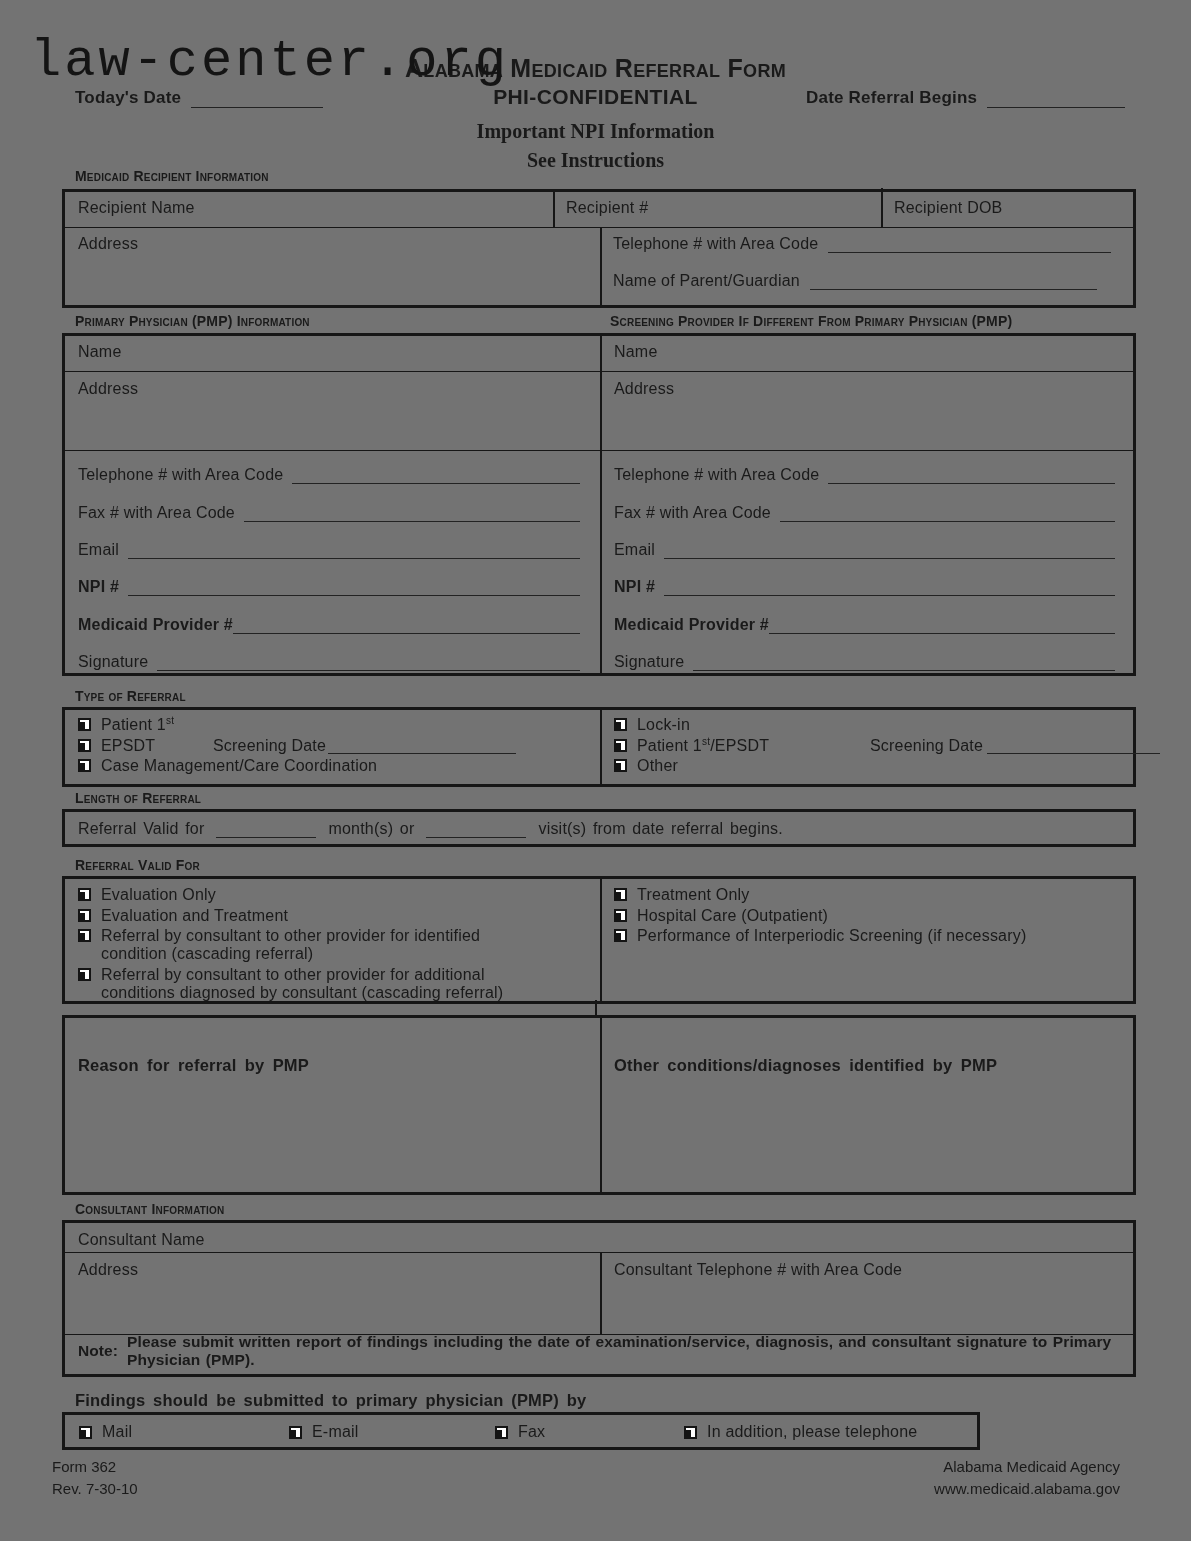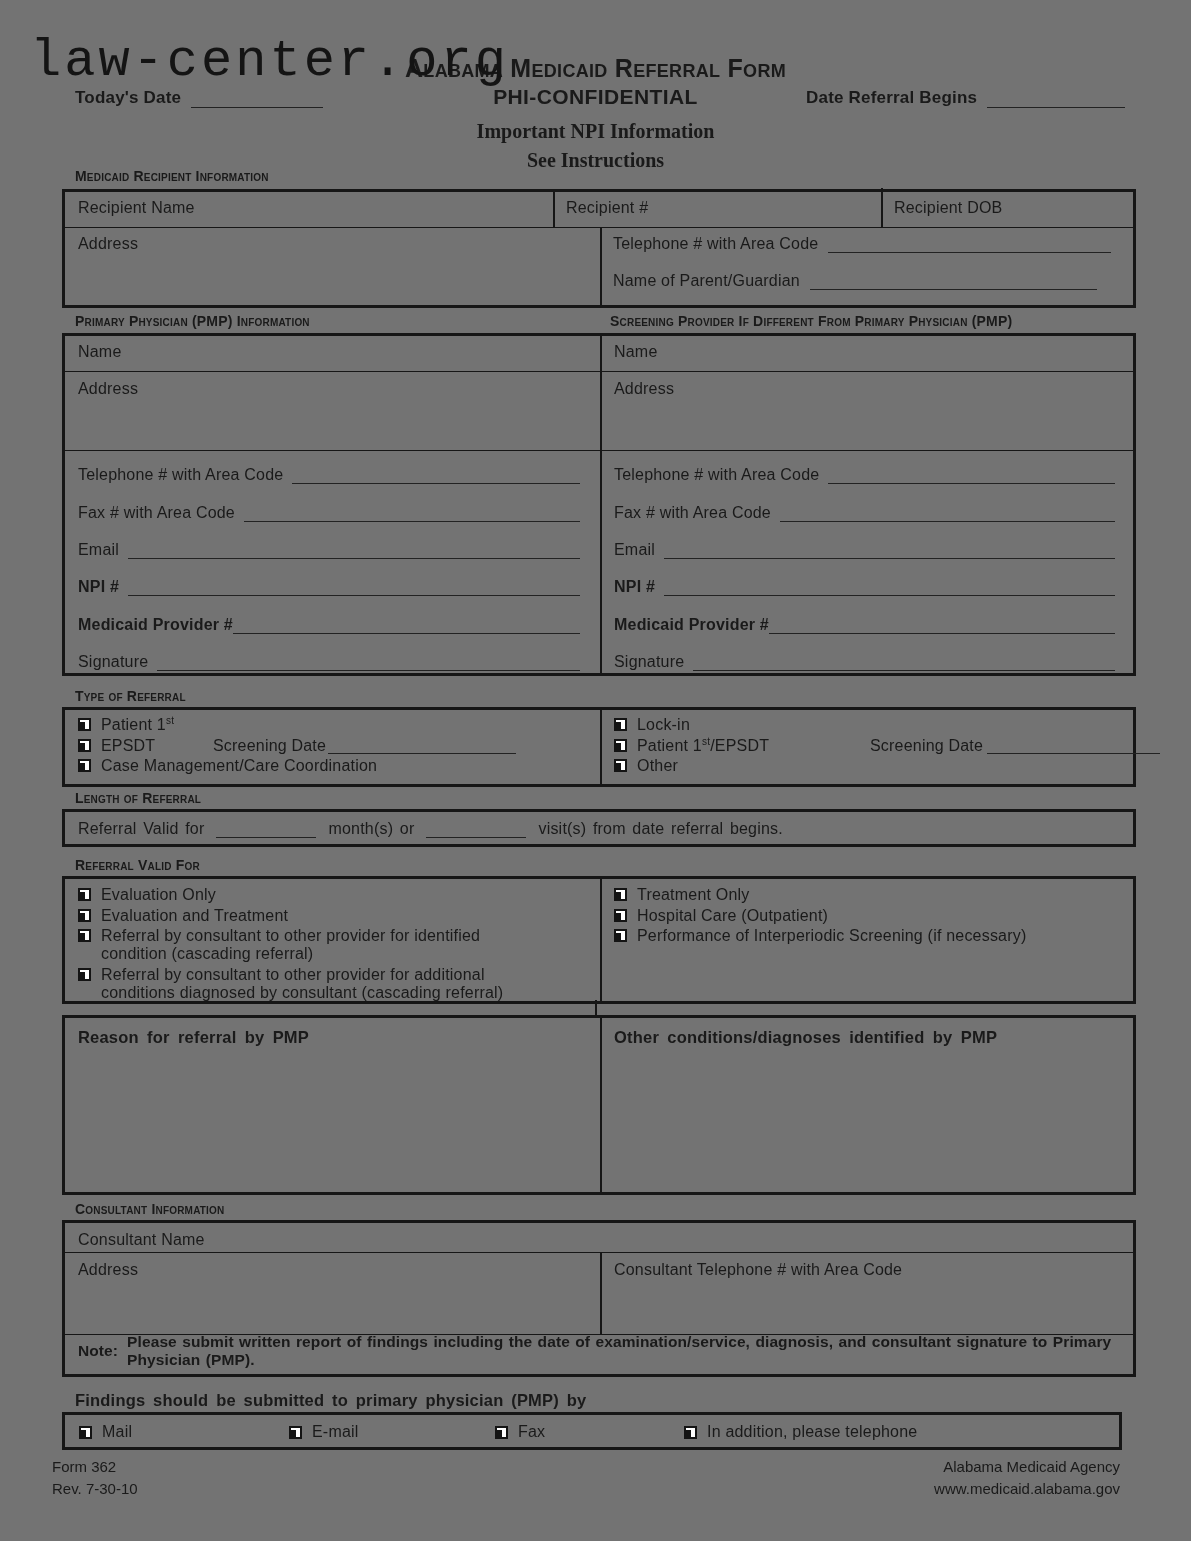--- a/index.html
+++ b/index.html
@@ -31,21 +31,21 @@
   .fill-line { display:inline-block; border-bottom:1.6px solid #222; height:15px; }
   .flex-line { flex:1 1 auto; border-bottom:1.6px solid #222; height:15px; }
   .pline { position:absolute; display:flex; align-items:flex-end; height:20px; }
   .pline .lbl { margin-right:9px; }
 
   .chk { position:relative; width:13px; height:13px; border:2.2px solid #141414; display:inline-block; flex:none; background:#fff; }
   .chk i { position:absolute; left:0; bottom:0; width:5px; height:7px; background:#141414; }
   .opt { display:flex; align-items:flex-start; gap:10px; font-size:16px; letter-spacing:.2px; position:relative; margin-bottom:2.5px; line-height:18px; }
   .opt .chk { margin-top:2px; }
 
-  .reason-lbl { font-size:16.5px; font-weight:bold; word-spacing:3.5px; letter-spacing:.2px; }
+  .reason-lbl { font-size:16.5px; font-weight:bold; word-spacing:3.5px; letter-spacing:.2px;margin-top:28px; }
   .note-row { font-size:15.5px; font-weight:bold; letter-spacing:.1px; word-spacing:1px; }
   .findings-hdr { font-size:16.5px; font-weight:bold; word-spacing:3px; letter-spacing:.2px; }
   .footer-txt { font-size:15px; line-height:22px; }
   sup.st { font-size:10px; vertical-align:super; line-height:0; }
 </style>
 </head>
 <body>
 
 <div class="page">
 
@@ -295,21 +295,21 @@
       <span class="abs lbl" style="left:13px; top:8px;">Address</span>
       <span class="abs lbl" style="left:549px; top:8px;">Consultant Telephone # with Area Code</span>
     </div>
     <div class="note-row" style="position:relative; height:31px; display:flex; align-items:center; padding-left:13px;">
       <span>Note:</span>
       <span style="margin-left:9px;">Please submit written report of findings including the date of examination/service, diagnosis, and consultant signature to Primary Physician (PMP).</span>
     </div>
   </div>
 
   <div class="abs findings-hdr" style="left:75px; top:1391px;">Findings should be submitted to primary physician (PMP) by</div>
-  <div class="abs box" style="left:62px; top:1412px; width:1060px; height:38px;">
+  <div class="abs box" style="left:62px; top:1412px; width:918px; height:38px;">
     <div class="abs" style="left:14px; top:8px; display:flex; align-items:center; gap:10px;">
       <span class="chk">
           <i></i>
         </span>
       <span class="lbl">Mail</span>
     </div>
     <div class="abs" style="left:224px; top:8px; display:flex; align-items:center; gap:10px;">
       <span class="chk">
           <i></i>
         </span>

